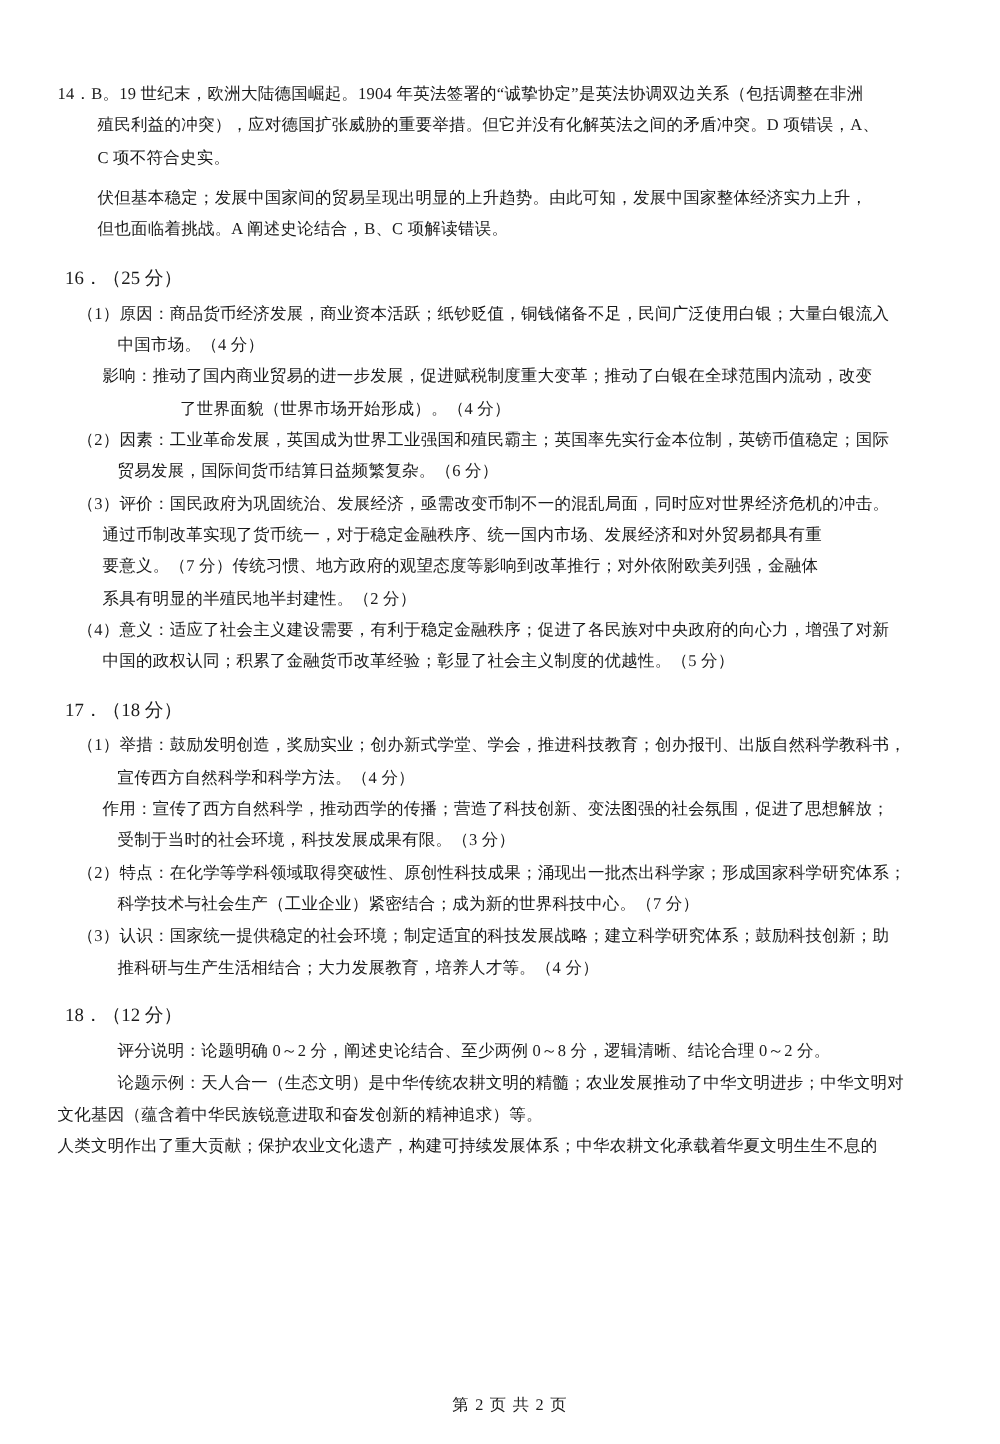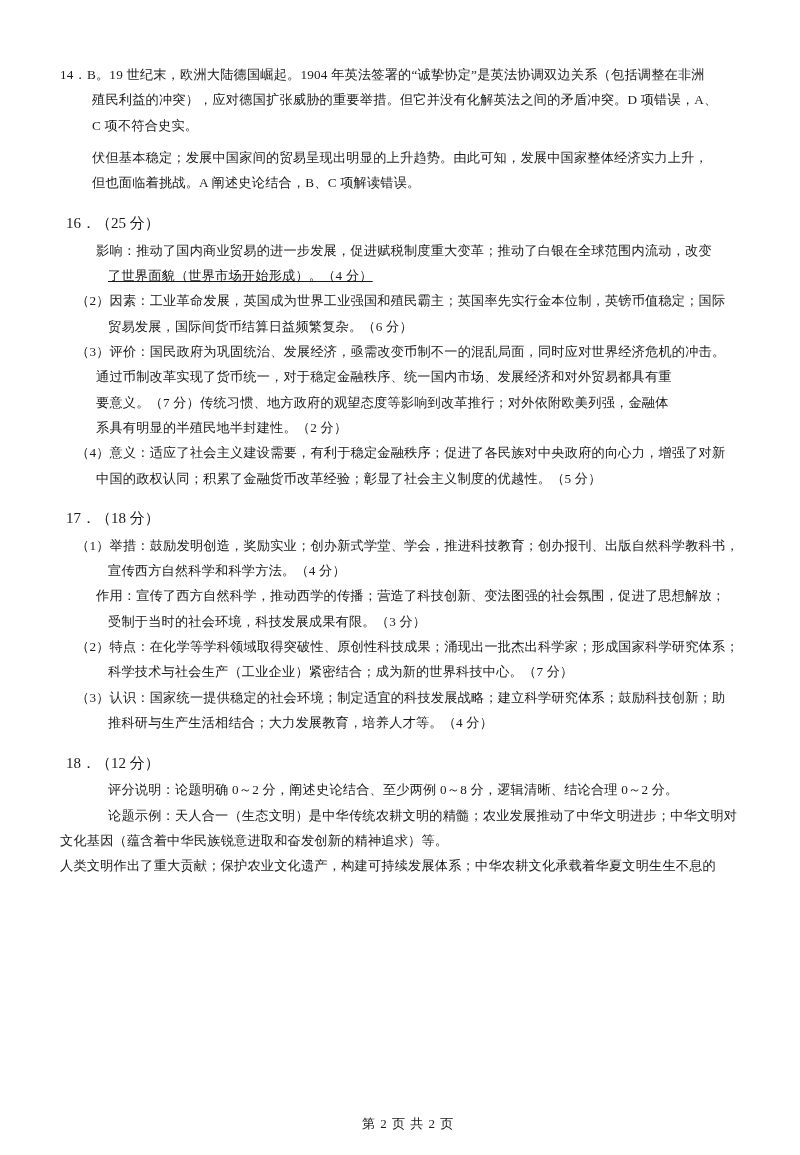--- a/index.html
+++ b/index.html
@@ -12,38 +12,38 @@
     height: 1155px;
     font-family: "Liberation Serif", "DejaVu Serif", serif;
     color: #1a1a1a;
     position: relative;
     overflow: hidden;
   }
   .page {
     width: 800px;
     height: 1155px;
     box-sizing: border-box;
-    padding: 62px 56px 0 60px;
+    padding: 62px 56px 0 46px;
     position: relative;
   }
   .block {
     margin-bottom: 7px;
   }
   .line {
     font-size: 13.2px;
     line-height: 1.92;
     letter-spacing: 0.2px;
     white-space: pre-wrap;
   }
   .ind0  { margin-left: 0; }
   .ind1  { margin-left: 16px; }
   .ind2  { margin-left: 32px; }
   .ind3  { margin-left: 48px; }
   .ind5  { margin-left: 36px; }
-  .ind6  { margin-left: 48px; text-decoration: underline; }
+  .ind6  { margin-left: 98px; }
   .qnum {
     font-size: 15px;
     line-height: 1.92;
     margin-left: 6px;
   }
   .spacer-sm { height: 6px; }
   .footer {
     position: absolute;
     left: 16px;
     right: 0;
@@ -67,20 +67,24 @@
   <div class="block">
     <div class="line ind2">伏但基本稳定；发展中国家间的贸易呈现出明显的上升趋势。由此可知，发展中国家整体经济实力上升，</div>
     <div class="line ind2">但也面临着挑战。A 阐述史论结合，B、C 项解读错误。</div>
   </div>
 
   <div class="spacer-sm"></div>
 
   <div class="block">
     <div class="qnum">16．（25 分）</div>
 
+    <div>
+      <div class="line ind1">（1）原因：商品货币经济发展，商业资本活跃；纸钞贬值，铜钱储备不足，民间广泛使用白银；大量白银流入</div>
+      <div class="line ind3">中国市场。（4 分）</div>
+    </div>
 
     <div>
       <div class="line ind5">影响：推动了国内商业贸易的进一步发展，促进赋税制度重大变革；推动了白银在全球范围内流动，改变</div>
       <div class="line ind6">了世界面貌（世界市场开始形成）。（4 分）</div>
     </div>
 
     <div>
       <div class="line ind1">（2）因素：工业革命发展，英国成为世界工业强国和殖民霸主；英国率先实行金本位制，英镑币值稳定；国际</div>
       <div class="line ind3">贸易发展，国际间货币结算日益频繁复杂。（6 分）</div>
     </div>

